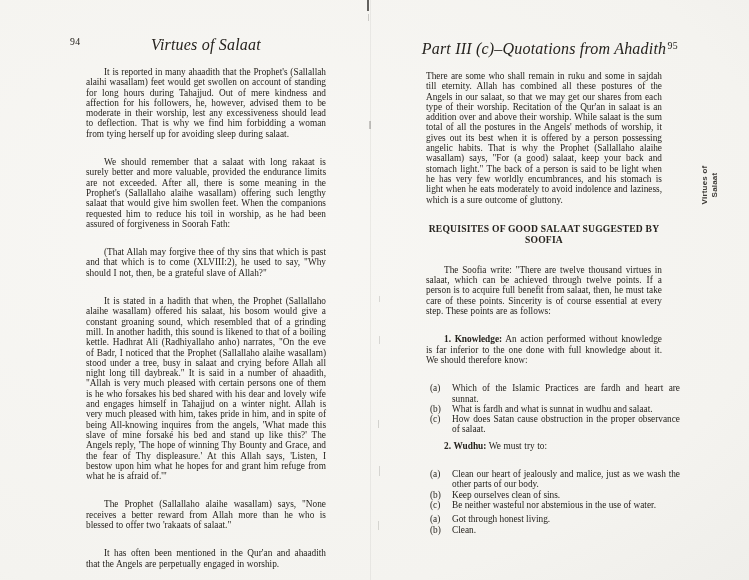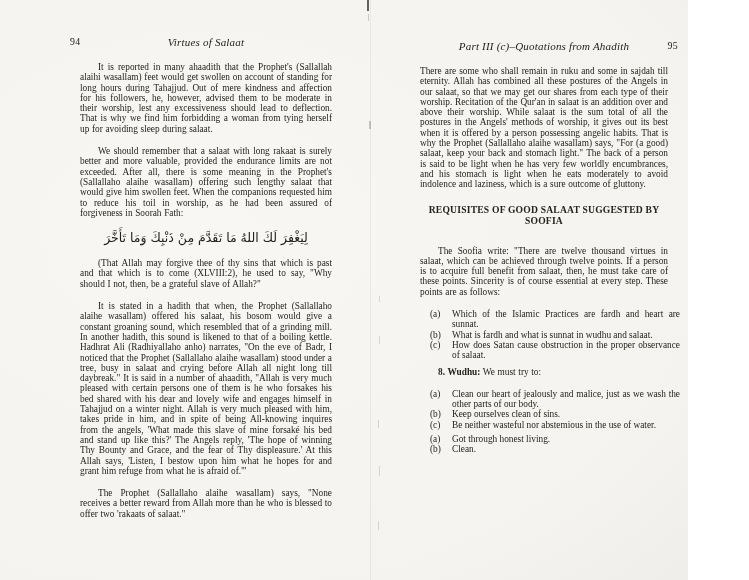--- a/index.html
+++ b/index.html
@@ -1,34 +1,34 @@
 <!DOCTYPE html>
 <html><head>
 <meta charset="utf-8">
 <style>
   html,body{margin:0;padding:0;}
   .spread{
-    position:relative;width:688px;height:580px;overflow:hidden;
+    position:relative;width:749px;height:580px;overflow:hidden;
     background:#f6f5f1;
     background-image:radial-gradient(ellipse at 30% 40%, #f8f7f4 0%, #f4f3ef 75%, #efeeea 100%);
     font-family:"Liberation Serif","DejaVu Serif",serif;
     color:#26231e;
   }
   .page{position:absolute;top:0;}
   .page-inner-left{position:absolute;left:68px;top:36px;width:276px;}
   .page-inner-right{position:absolute;left:408px;top:40px;width:272px;}
   .pagehead{position:relative;height:13px;font-size:9.8px;margin-bottom:13px;}
   .pagehead .pnum{position:absolute;top:0;font-size:9.8px;letter-spacing:.3px;}
   .pagehead .pnum.left{left:2px;}
   .pagehead .pnum.right{right:2px;}
   .pagehead .rtitle{
     position:absolute;left:0;right:0;text-align:center;
-    font-style:italic;font-size:11px;letter-spacing:.2px;
+    font-style:italic;font-size:16px;letter-spacing:.2px;
   }
-  .para{font-size:9.3px;line-height:10.3px;text-align:justify;margin:12px;
+  .para{font-size:9.3px;line-height:10.3px;text-align:justify;margin:18px;
         word-spacing:.3px;}
   .para.indent{text-indent:18px;}
   .arabic{
     direction:rtl;text-align:center;font-size:12.5px;line-height:16px;
     margin:9px 0 7px 0;font-family:"DejaVu Sans",sans-serif;color:#23211c;
   }
   .section-heading{
     font-size:9.6px;line-height:11.5px;font-weight:bold;text-align:center;
     margin:14px 16px 19px 16px;letter-spacing:.2px;
   }
@@ -71,52 +71,56 @@
   <div class="mark m7"></div>
   <div class="mark m8"></div>
 
   <div class="page page-inner-left">
     <div class="pagehead">
       <span class="pnum left">94</span>
       <span class="rtitle">Virtues of Salaat</span>
     </div>
     <p class="para indent">It is reported in many ahaadith that the Prophet's (Sallallah alaihi wasallam) feet would get swollen on account of standing for long hours during Tahajjud. Out of mere kindness and affection for his followers, he, however, advised them to be moderate in their worship, lest any excessiveness should lead to deflection. That is why we find him forbidding a woman from tying herself up for avoiding sleep during salaat.</p>
     <p class="para indent">We should remember that a salaat with long rakaat is surely better and more valuable, provided the endurance limits are not exceeded. After all, there is some meaning in the Prophet's (Sallallaho alaihe wasallam) offering such lengthy salaat that would give him swollen feet. When the companions requested him to reduce his toil in worship, as he had been assured of forgiveness in Soorah Fath:</p>
-    <div class="arabic">لِيَغْفِرَ لَكَ اللهُ مَا تَقَدَّمَ مِنْ ذَنْبِكَ وَمَا تَأَخَّرَ</div>
     <p class="para indent">(That Allah may forgive thee of thy sins that which is past and that which is to come (XLVIII:2), he used to say, "Why should I not, then, be a grateful slave of Allah?"</p>
     <p class="para indent">It is stated in a hadith that when, the Prophet (Sallallaho alaihe wasallam) offered his salaat, his bosom would give a constant groaning sound, which resembled that of a grinding mill. In another hadith, this sound is likened to that of a boiling kettle. Hadhrat Ali (Radhiyallaho anho) narrates, "On the eve of Badr, I noticed that the Prophet (Sallallaho alaihe wasallam) stood under a tree, busy in salaat and crying before Allah all night long till daybreak." It is said in a number of ahaadith, "Allah is very much pleased with certain persons one of them is he who forsakes his bed shared with his dear and lovely wife and engages himself in Tahajjud on a winter night. Allah is very much pleased with him, takes pride in him, and in spite of being All-knowing inquires from the angels, 'What made this slave of mine forsaké his bed and stand up like this?' The Angels reply, 'The hope of winning Thy Bounty and Grace, and the fear of Thy displeasure.' At this Allah says, 'Listen, I bestow upon him what he hopes for and grant him refuge from what he is afraid of.'"</p>
     <p class="para indent">The Prophet (Sallallaho alaihe wasallam) says, "None receives a better reward from Allah more than he who is blessed to offer two 'rakaats of salaat."</p>
+    <p class="para indent">It has often been mentioned in the Qur'an and ahaadith that the Angels are perpetually engaged in worship.</p>
   </div>
 
   <div class="page page-inner-right">
     <div class="pagehead">
       <span class="rtitle">Part III (c)–Quotations from Ahadith</span>
       <span class="pnum right">95</span>
     </div>
     <p class="para">There are some who shall remain in ruku and some in sajdah till eternity. Allah has combined all these postures of the Angels in our salaat, so that we may get our shares from each type of their worship. Recitation of the Qur'an in salaat is an addition over and above their worship. While salaat is the sum total of all the postures in the Angels' methods of worship, it gives out its best when it is offered by a person possessing angelic habits. That is why the Prophet (Sallallaho alaihe wasallam) says, "For (a good) salaat, keep your back and stomach light." The back of a person is said to be light when he has very few worldly encumbrances, and his stomach is light when he eats moderately to avoid indolence and laziness, which is a sure outcome of gluttony.</p>
     <div class="section-heading">REQUISITES OF GOOD SALAAT SUGGESTED BY SOOFIA</div>
     <p class="para indent">The Soofia write: "There are twelve thousand virtues in salaat, which can be achieved through twelve points. If a person is to acquire full benefit from salaat, then, he must take care of these points. Sincerity is of course essential at every step. These points are as follows:</p>
 
+    <p class="para indent point">
+      <span class="plabel">1. Knowledge:</span>
+      <span>An action performed without knowledge is far inferior to the one done with full knowledge about it. We should therefore know:</span>
+    </p>
     <div class="sublist">
       <div class="li">
         <span class="marker">(a)</span>
         <span class="litext">Which of the Islamic Practices are fardh and heart are sunnat.</span>
       </div>
       <div class="li">
         <span class="marker">(b)</span>
         <span class="litext">What is fardh and what is sunnat in wudhu and salaat.</span>
       </div>
       <div class="li">
         <span class="marker">(c)</span>
         <span class="litext">How does Satan cause obstruction in the proper observance of salaat.</span>
       </div>
     </div>
 
     <p class="para indent point">
-      <span class="plabel">8. Wudhu:</span>
+      <span class="plabel">2. Wudhu:</span>
       <span>We must try to:</span>
     </p>
     <div class="sublist">
       <div class="li">
         <span class="marker">(a)</span>
         <span class="litext">Clean our heart of jealously and malice, just as we wash the other parts of our body.</span>
       </div>
       <div class="li">
         <span class="marker">(b)</span>
         <span class="litext">Keep ourselves clean of sins.</span>

